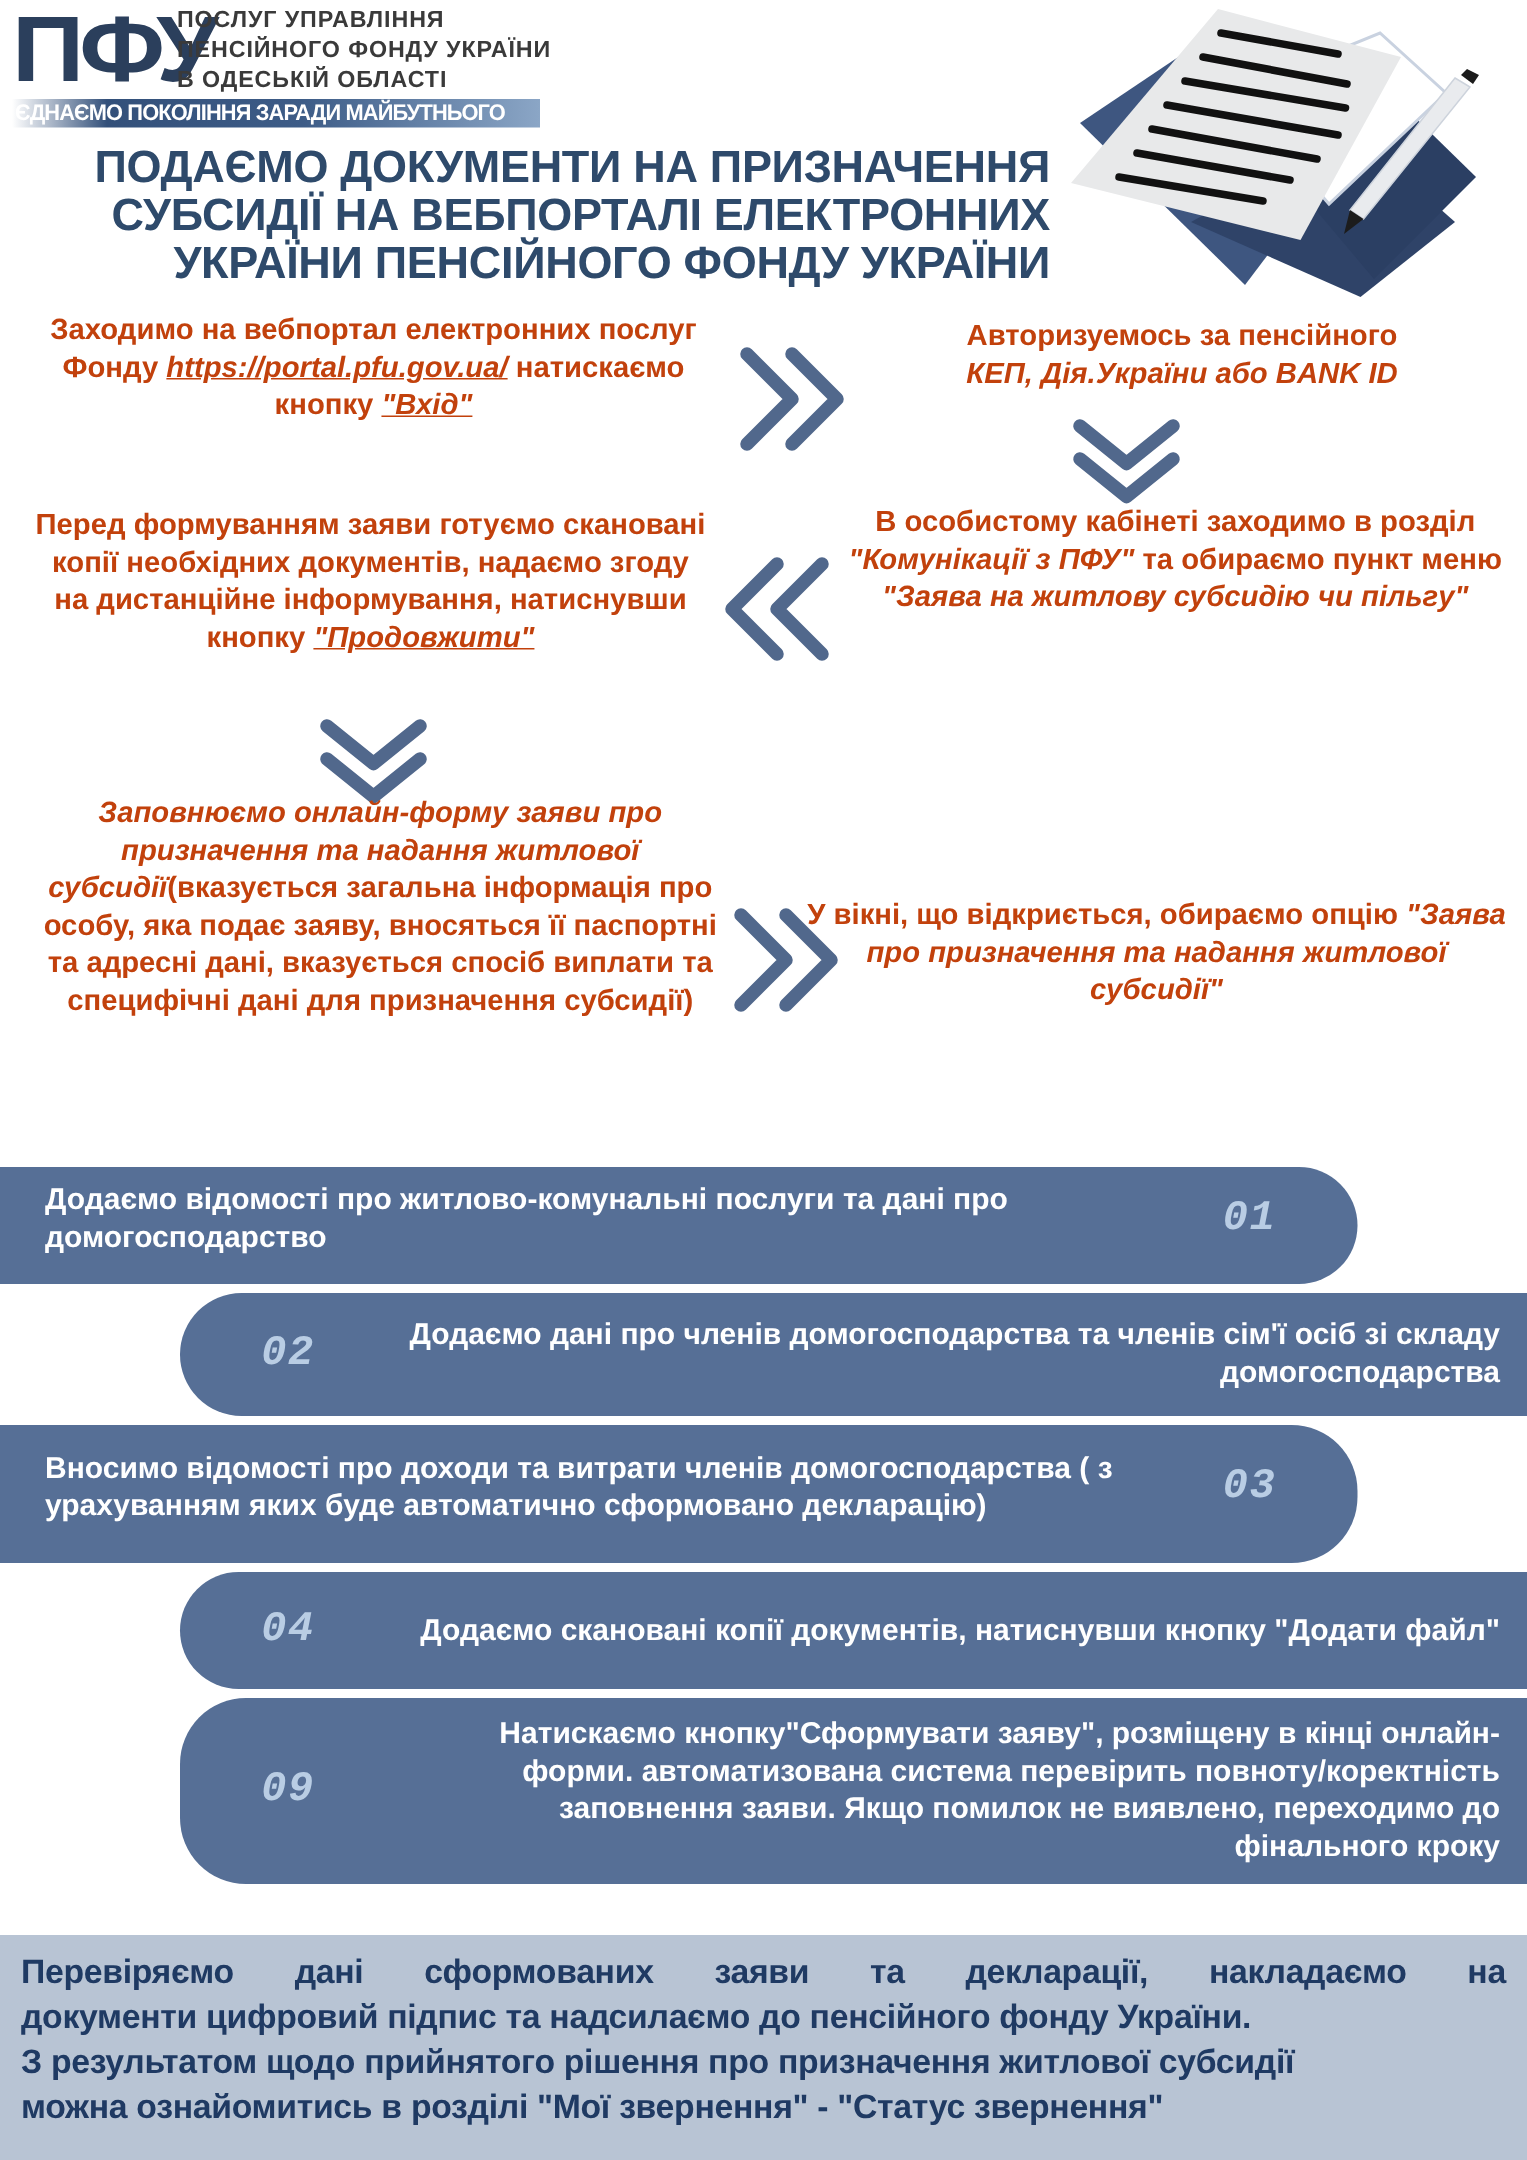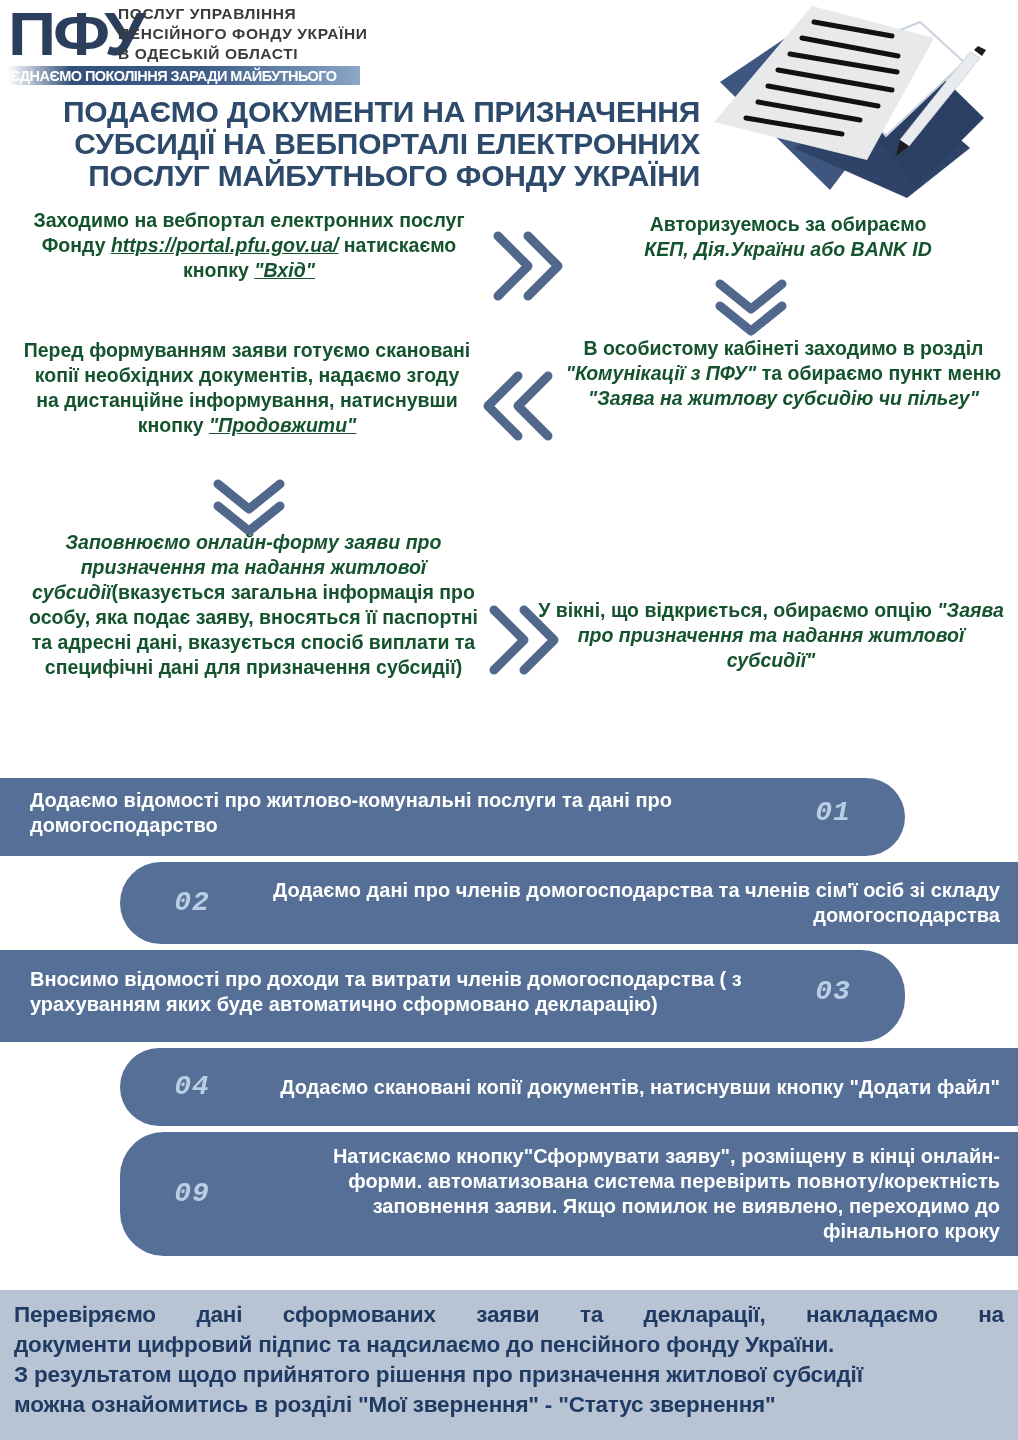--- a/index.html
+++ b/index.html
@@ -89,21 +89,21 @@
   }
   .main-title div { white-space: nowrap; }
 
   
   .fb {
     position: absolute;
     text-align: center;
     font-size: 19.5px;
     font-weight: bold;
     line-height: 25px;
-    color: #14532d;
+    color: #c2410c;
   }
   .fb i { font-style: italic; }
   .fb u { text-decoration: underline; }
   .fb .ital { font-style: italic; }
 
   
   .chev { position: absolute; }
 
   
   .bars {
@@ -215,36 +215,36 @@
 
     <polygon points="268,52 278,58 207,146 198,140" fill="#e9ebee" stroke="#cdd3dc" stroke-width="1"></polygon>
     <polygon points="272,50 280,56 284,50 276,46" fill="#1c1c1c"></polygon>
     <polygon points="198,140 207,146 194,156" fill="#1c1c1c"></polygon>
   </svg>
 </div>
 
 <div class="main-title">
   <div>ПОДАЄМО ДОКУМЕНТИ НА ПРИЗНАЧЕННЯ</div>
   <div>СУБСИДІЇ НА ВЕБПОРТАЛІ ЕЛЕКТРОННИХ</div>
-  <div>ПОСЛУГ МАЙБУТНЬОГО ФОНДУ УКРАЇНИ</div>
+  <div>УКРАЇНИ ПЕНСІЙНОГО ФОНДУ УКРАЇНИ</div>
 </div>
 
 <div class="fb" style="left:14px; top:208px; width:470px;">
   <span>Заходимо на вебпортал електронних послуг Фонду </span><i><u>https://portal.pfu.gov.ua/</u></i><span> натискаємо кнопку </span><i><u>"Вхід"</u></i>
 </div>
 
 <div class="chev" style="left:488px; top:228px;">
   <svg width="80" height="78" viewBox="0 0 80 78" fill="none" xmlns="http://www.w3.org/2000/svg">
     <path d="M10 8 L40 38 L10 68" stroke="#51688c" stroke-width="9" stroke-linecap="round" stroke-linejoin="round"></path>
     <path d="M40 8 L70 38 L40 68" stroke="#51688c" stroke-width="9" stroke-linecap="round" stroke-linejoin="round"></path>
   </svg>
 </div>
 
 <div class="fb" style="left:568px; top:212px; width:440px;">
-  <div>Авторизуемось за обираємо</div>
+  <div>Авторизуемось за пенсійного</div>
   <div class="ital">КЕП, Дія.України або BANK ID</div>
 </div>
 
 <div class="chev" style="left:712px; top:278px;">
   <svg width="78" height="62" viewBox="0 0 78 62" fill="none" xmlns="http://www.w3.org/2000/svg">
     <path d="M8 6 L39 31 L70 6" stroke="#51688c" stroke-width="9" stroke-linecap="round" stroke-linejoin="round"></path>
     <path d="M8 28 L39 53 L70 28" stroke="#51688c" stroke-width="9" stroke-linecap="round" stroke-linejoin="round"></path>
   </svg>
 </div>
 

